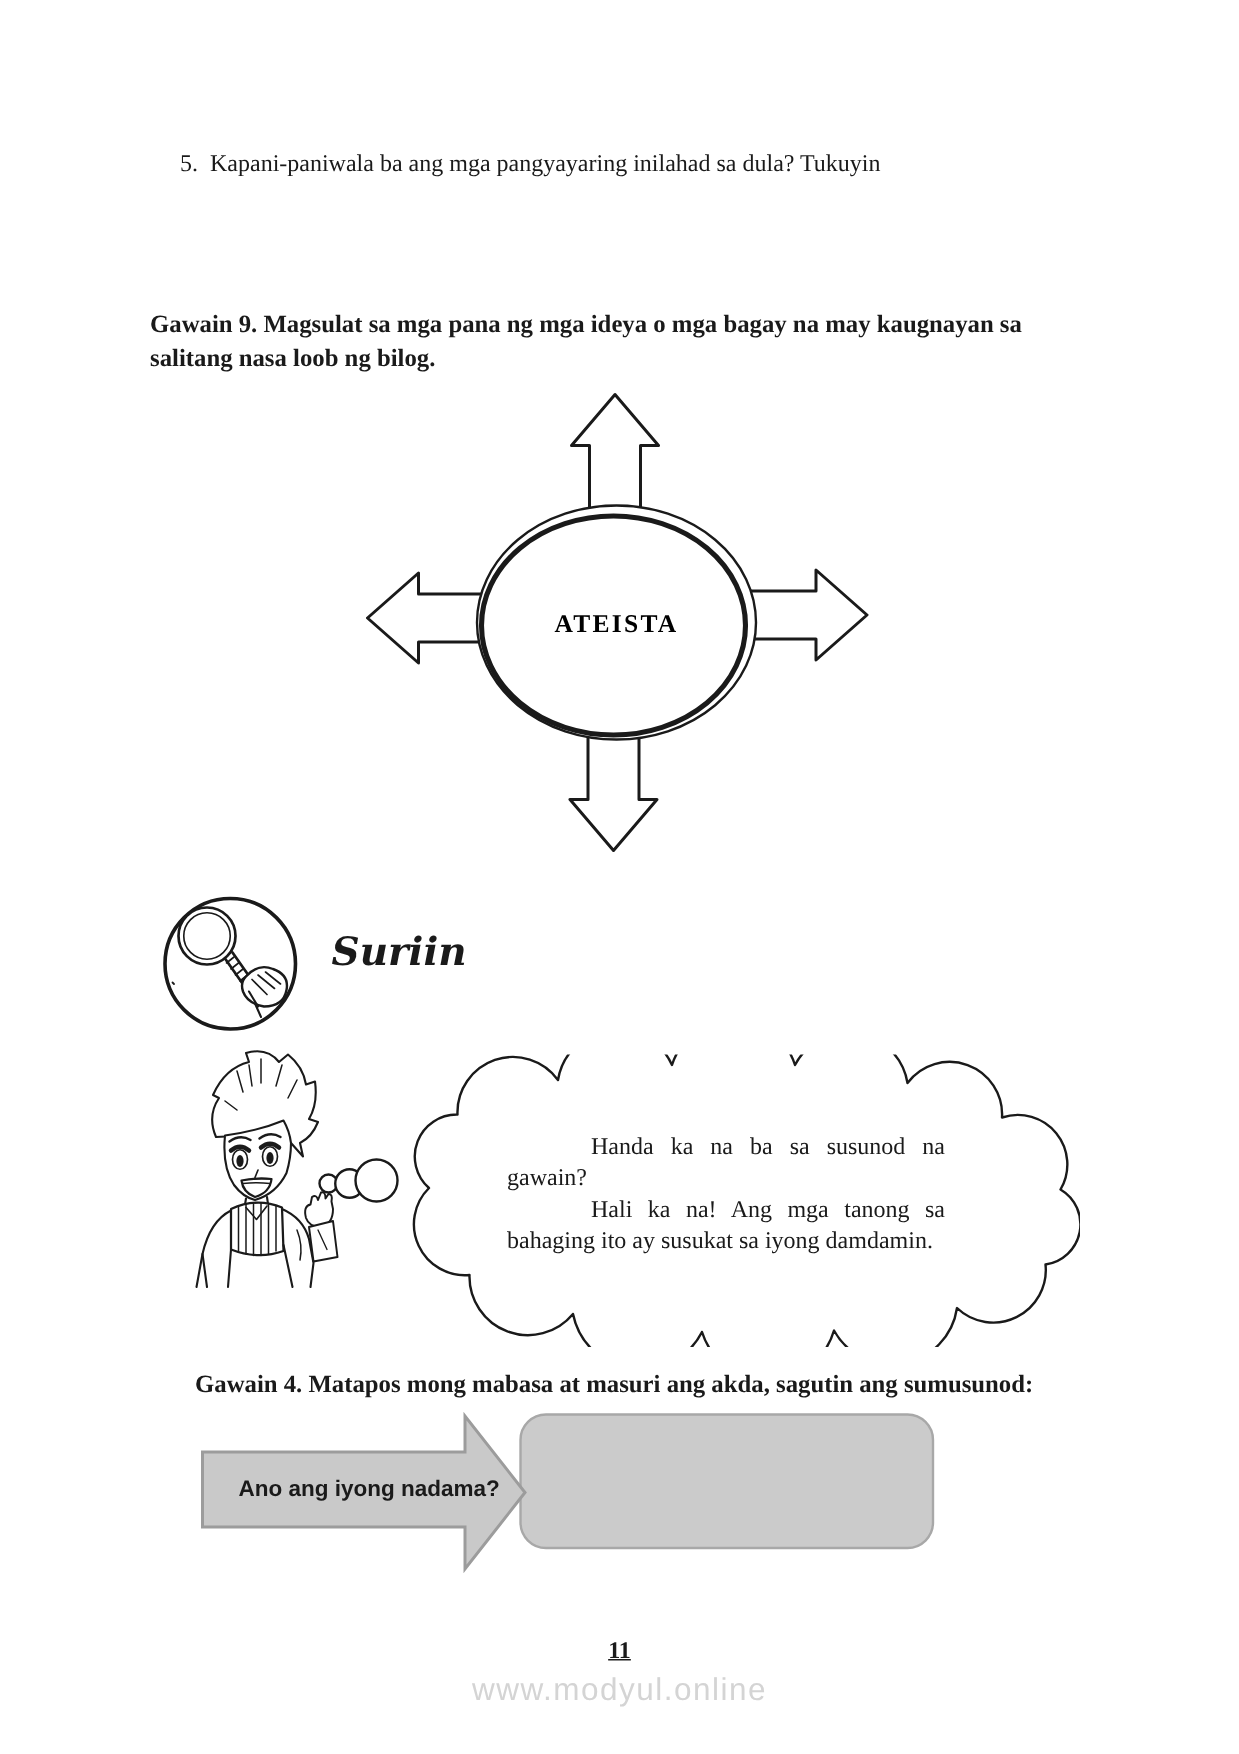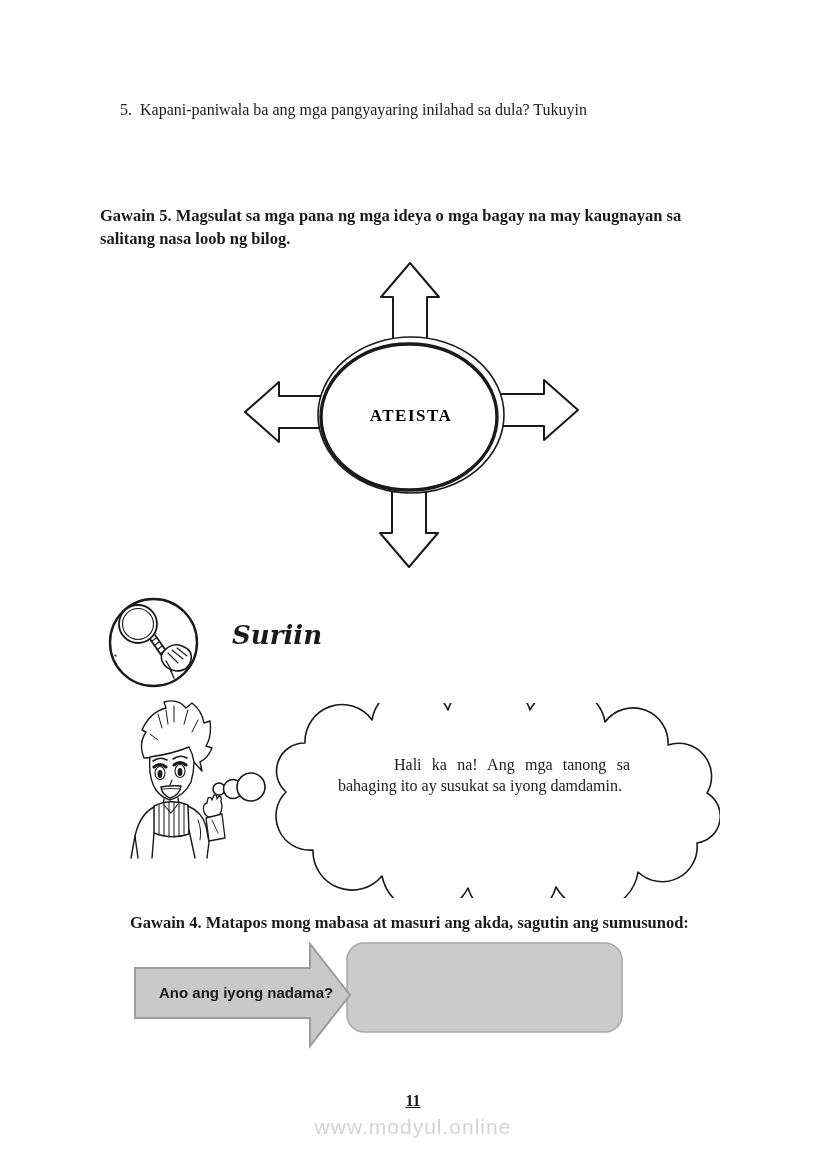--- a/index.html
+++ b/index.html
@@ -12,21 +12,21 @@
   .q5{left:120px;top:99px;display:flex;font-size:16px;line-height:21px;}
   .q5 .num{width:20px;flex:0 0 20px;}
   
   .g3{left:100px;top:204px;font-weight:bold;font-size:16.5px;line-height:23px;width:640px;}
   .g4{left:130px;top:913px;font-weight:bold;font-size:16.5px;}
   
   .diagram{left:230px;top:255px;}
   .diagram text{font-family:"Liberation Serif",serif;font-weight:bold;font-size:17px;letter-spacing:1.5px;}
   
   .suriin-icon{left:106px;top:595px;}
-  .suriin-label{left:232px;top:620px;font-family:"DejaVu Serif",serif;font-weight:bold;font-style:italic;font-size:26px;}
+  .suriin-label{left:221px;top:620px;font-family:"DejaVu Serif",serif;font-weight:bold;font-style:italic;font-size:26px;}
   
   .character{left:128px;top:700px;}
   .cloud{left:205px;top:703px;}
   .cloud-text{left:338px;top:754px;width:292px;font-size:16px;line-height:21px;text-align:justify;}
   .cloud-text p{margin:0;text-indent:56px;}
   
   .fig4{left:125px;top:938px;}
   .fig4-label{left:147px;top:984px;font-family:"Liberation Sans",sans-serif;font-weight:bold;font-size:15px;margin-left:12px;}
   
   .pagenum{left:0;top:1092px;width:826px;text-align:center;font-size:16px;font-weight:bold;text-decoration:underline;}
@@ -39,21 +39,21 @@
 <body>
 
 <div class="abs q5">
   <span class="num">5.</span>
   <div>
     <div>Kapani-paniwala ba ang mga pangyayaring inilahad sa dula?  Tukuyin</div>
   </div>
 </div>
 
 <div class="abs g3">
-  <div>Gawain 5. Magsulat sa mga pana ng mga ideya o mga bagay na may kaugnayan sa</div>
+  <div>Gawain 9. Magsulat sa mga pana ng mga ideya o mga bagay na may kaugnayan sa</div>
   <div>salitang nasa loob ng bilog.</div>
 </div>
 
 <svg class="abs diagram" width="360" height="320" viewBox="0 0 360 320">
   <g class="ink" stroke-width="2">
     <polygon class="wfill" points="180,8 209,42 197,42 197,96 163,96 163,42 151,42"></polygon>
     <polygon class="wfill" points="179,312 150,278 162,278 162,224 196,224 196,278 208,278"></polygon>
     <polygon class="wfill" points="15,157 49,127 49,141 110,141 110,173 49,173 49,187"></polygon>
     <polygon class="wfill" points="348,155 314,125 314,139 255,139 255,171 314,171 314,185"></polygon>
   </g>
@@ -130,20 +130,21 @@
       A 27 27 0 0 1 492,140
       A 35 35 0 0 1 433,169
       A 44 44 0 0 1 351,184
       A 46 46 0 0 1 263,185
       A 46 46 0 0 1 177,173
       A 39 39 0 0 1 108,147
       A 34 34 0 0 1 81,89 Z"></path>
   </g>
 </svg>
 <div class="abs cloud-text">
+  <p>Handa ka na ba sa susunod na gawain?</p>
   <p>Hali ka na! Ang mga tanong sa bahaging ito ay susukat sa iyong damdamin.</p>
 </div>
 
 <div class="abs g4">Gawain 4. Matapos mong mabasa at masuri ang akda, sagutin ang sumusunod:</div>
 
 <svg class="abs fig4" width="510" height="115" viewBox="0 0 510 115">
   <rect x="222" y="5" width="275" height="89" rx="17" fill="#cbcbcb" stroke="#a8a8a8" stroke-width="1.6"></rect>
   <polygon points="10,30 185,30 185,6 225,57 185,108 185,80 10,80" fill="#c9c9c9" stroke="#9c9c9c" stroke-width="2"></polygon>
 </svg>
 <div class="abs fig4-label">Ano ang iyong nadama?</div>

